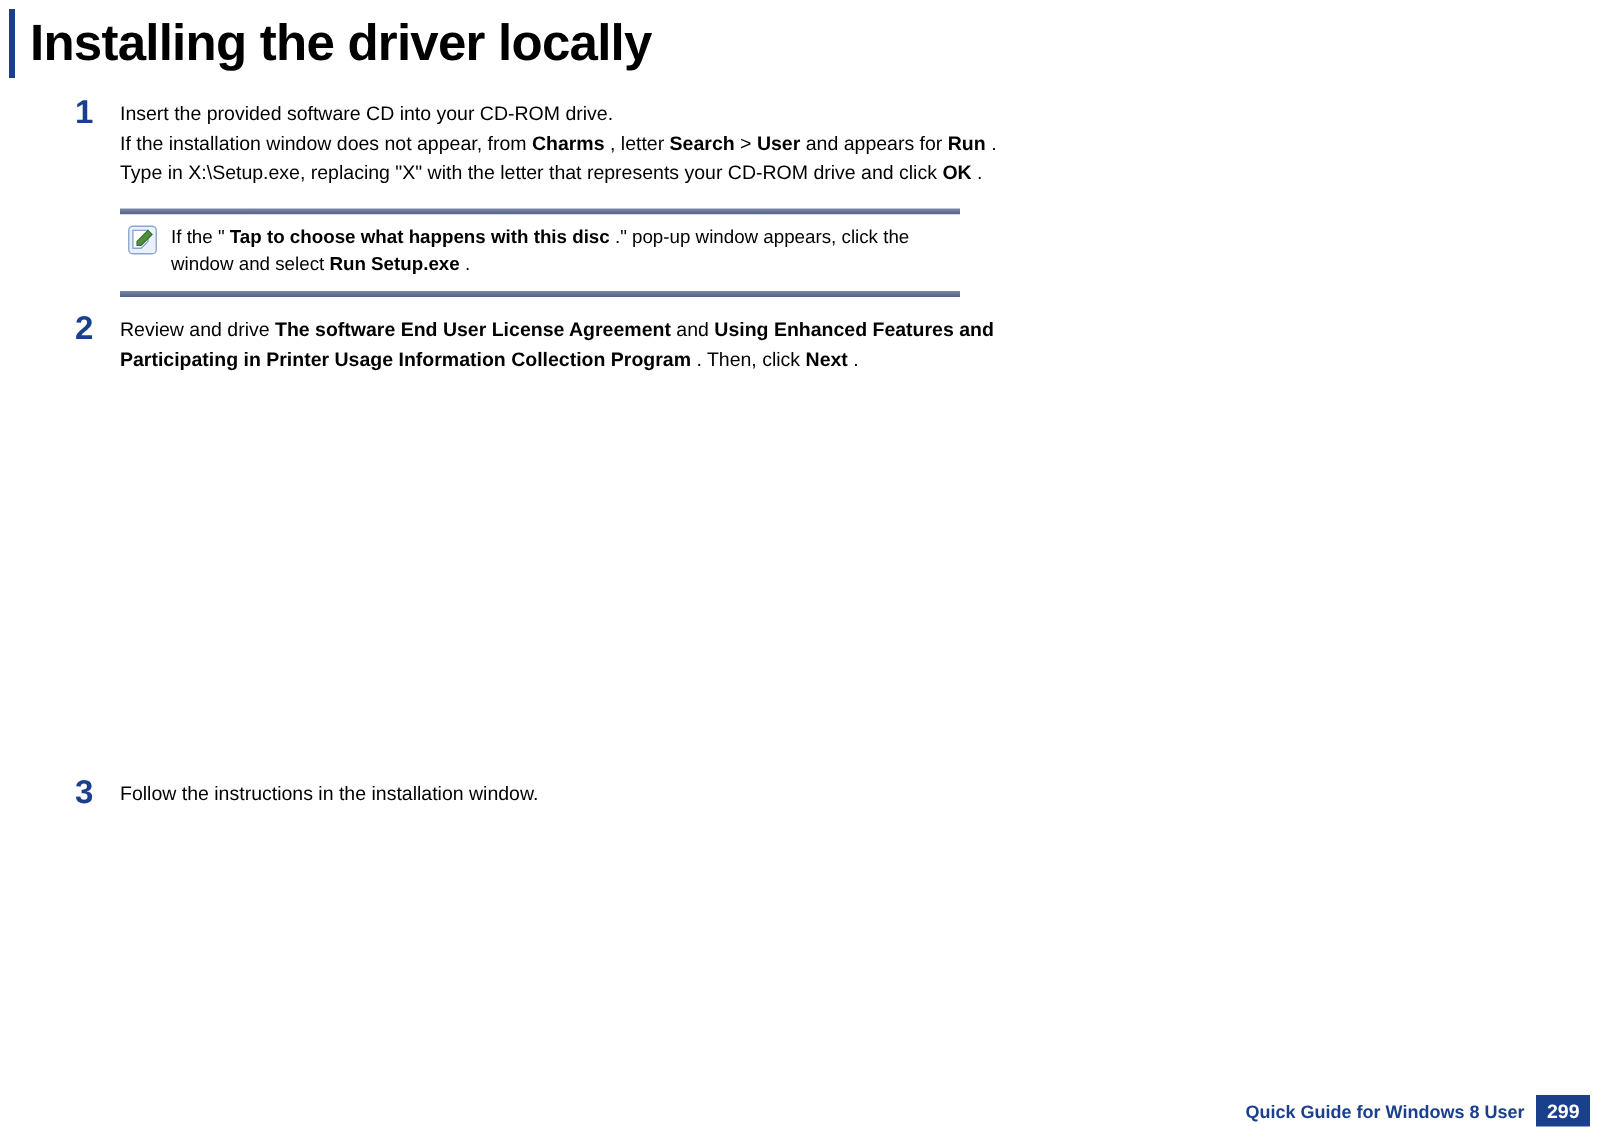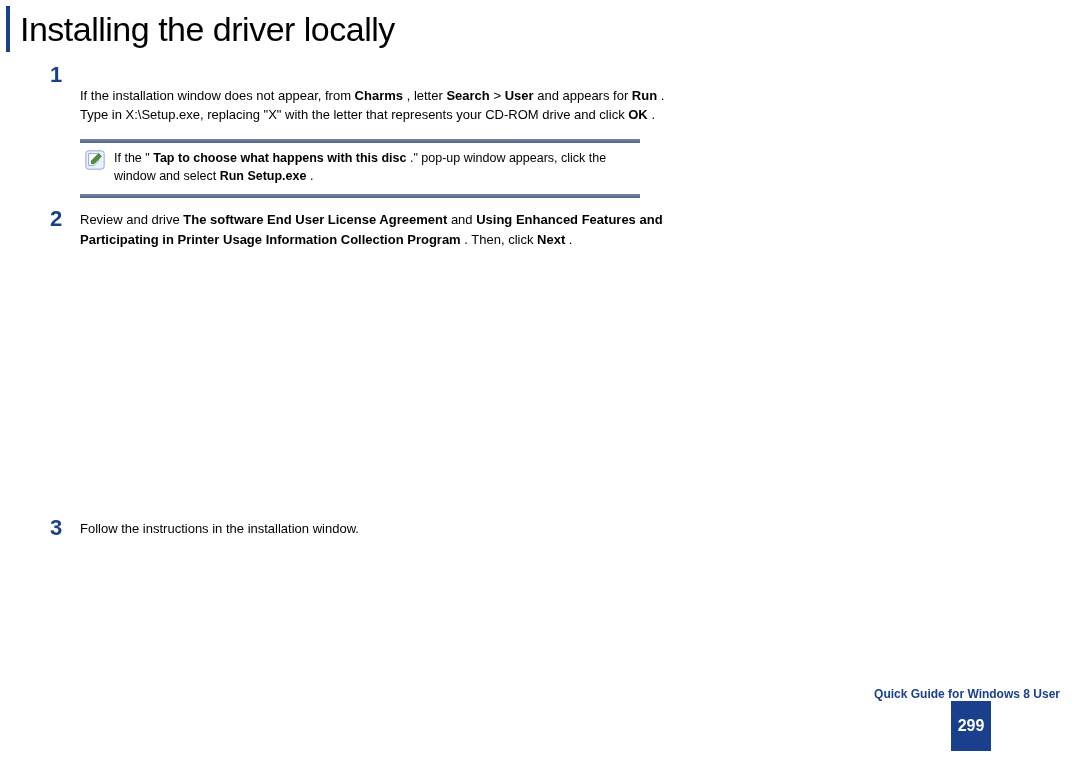--- a/index.html
+++ b/index.html
@@ -22,21 +22,21 @@
     }
     .title-rule {
       width: 4px;
       
       height: 46px;
       background: #1a3f8c;
       margin-right: 10px;
     }
     h1.page-title {
       font-size: 34px;
-      font-weight: 400;
+      font-weight: 700;
       color: #000;
       margin: 0;
       letter-spacing: -0.5px;
     }
 
     .content {
       padding: 14px 28px 0 50px;
       max-width: 620px;
     }
 
@@ -92,46 +92,45 @@
     
     .footer {
       position: absolute;
       bottom: 12px;
       right: 20px;
       display: flex;
       align-items: center;
       font-size: 12px;
       color: #1a3f8c;
       font-weight: 700;
-      flex-direction: column;
     }
     .page-badge {
       display: inline-block;
       background: #1a3f8c;
       color: #fff;
       font-weight: 700;
-      padding: 16px 7px;
+      padding: 3px 7px;
       margin-left: 8px;
-      font-size: 16px;
+      font-size: 13px;
     }
   </style>
 </head>
 <body>
 
 <div class="title-wrap">
   <div class="title-rule"></div>
   <h1 class="page-title">Installing the driver locally</h1>
 </div>
 
 <div class="content">
 
   <div class="step">
     <div class="step-num">1</div>
     <div class="step-body">
-      <br>
+      <span class="inline">Insert the provided software CD into your CD-ROM drive.</span><br>
       <span class="inline">If the installation window does not appear, from </span>
       <span class="inline b">Charms</span>
       <span class="inline">, letter </span>
       <span class="inline b">Search</span>
       <span class="inline"> &gt; </span>
       <span class="inline b">User</span>
       <span class="inline"> and appears for </span>
       <span class="inline b">Run</span>
       <span class="inline">. Type in X:\Setup.exe, replacing "X" with the letter that represents your CD-ROM drive and click </span>
       <span class="inline b">OK</span>

